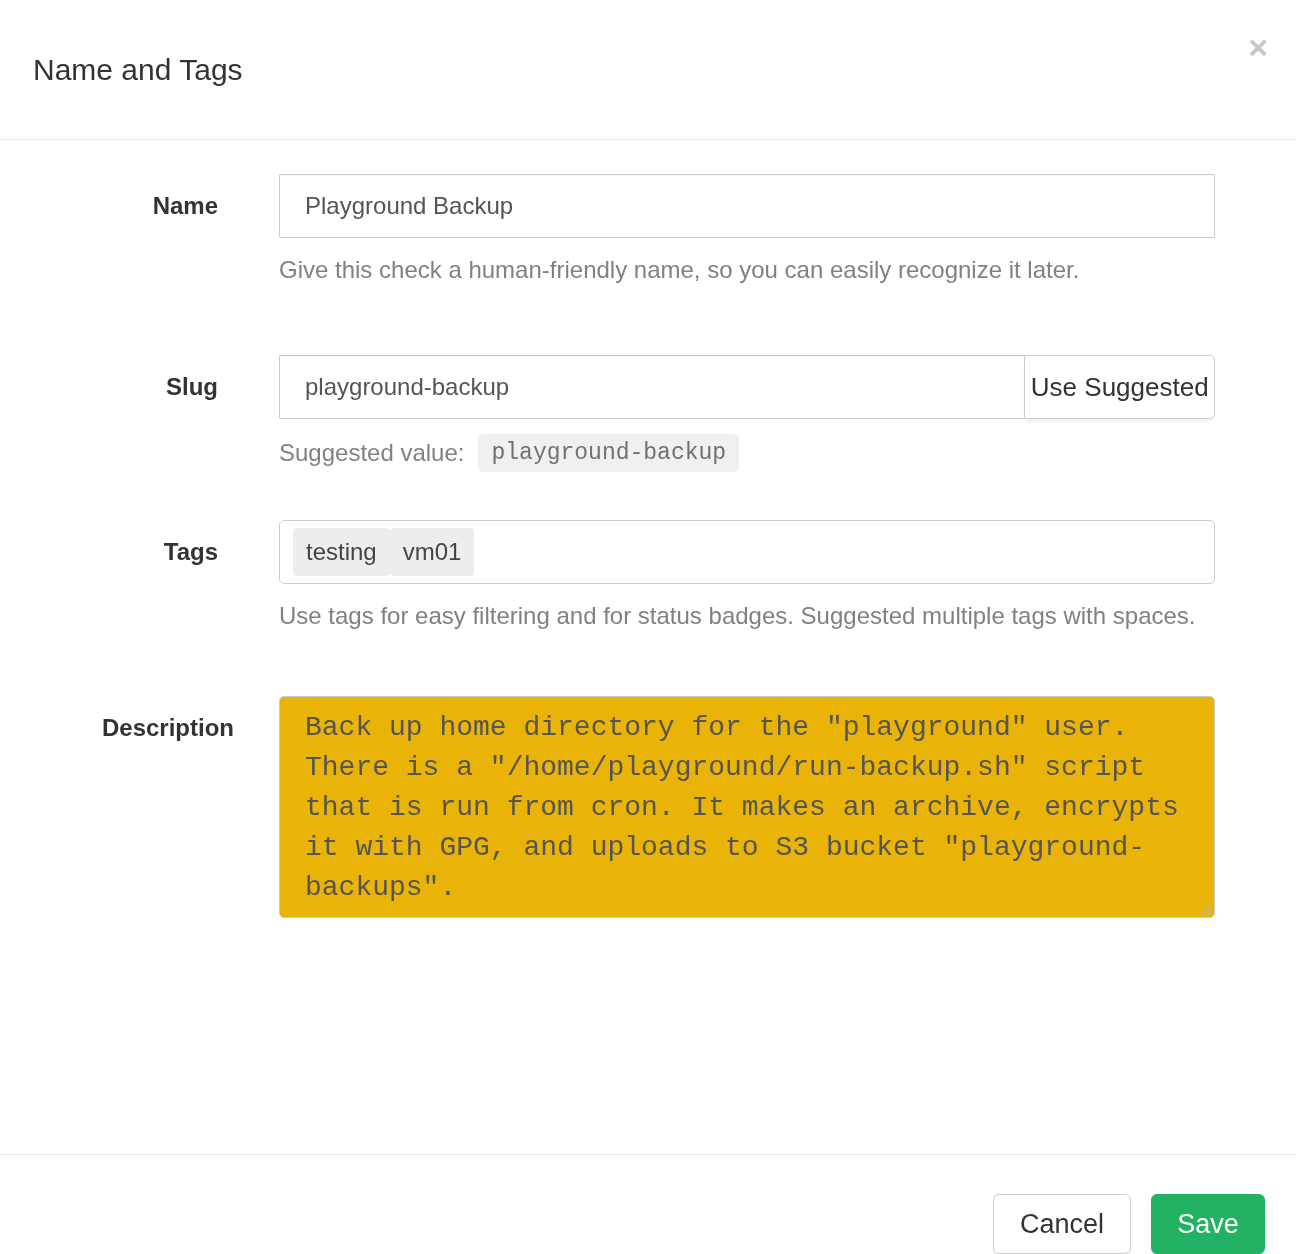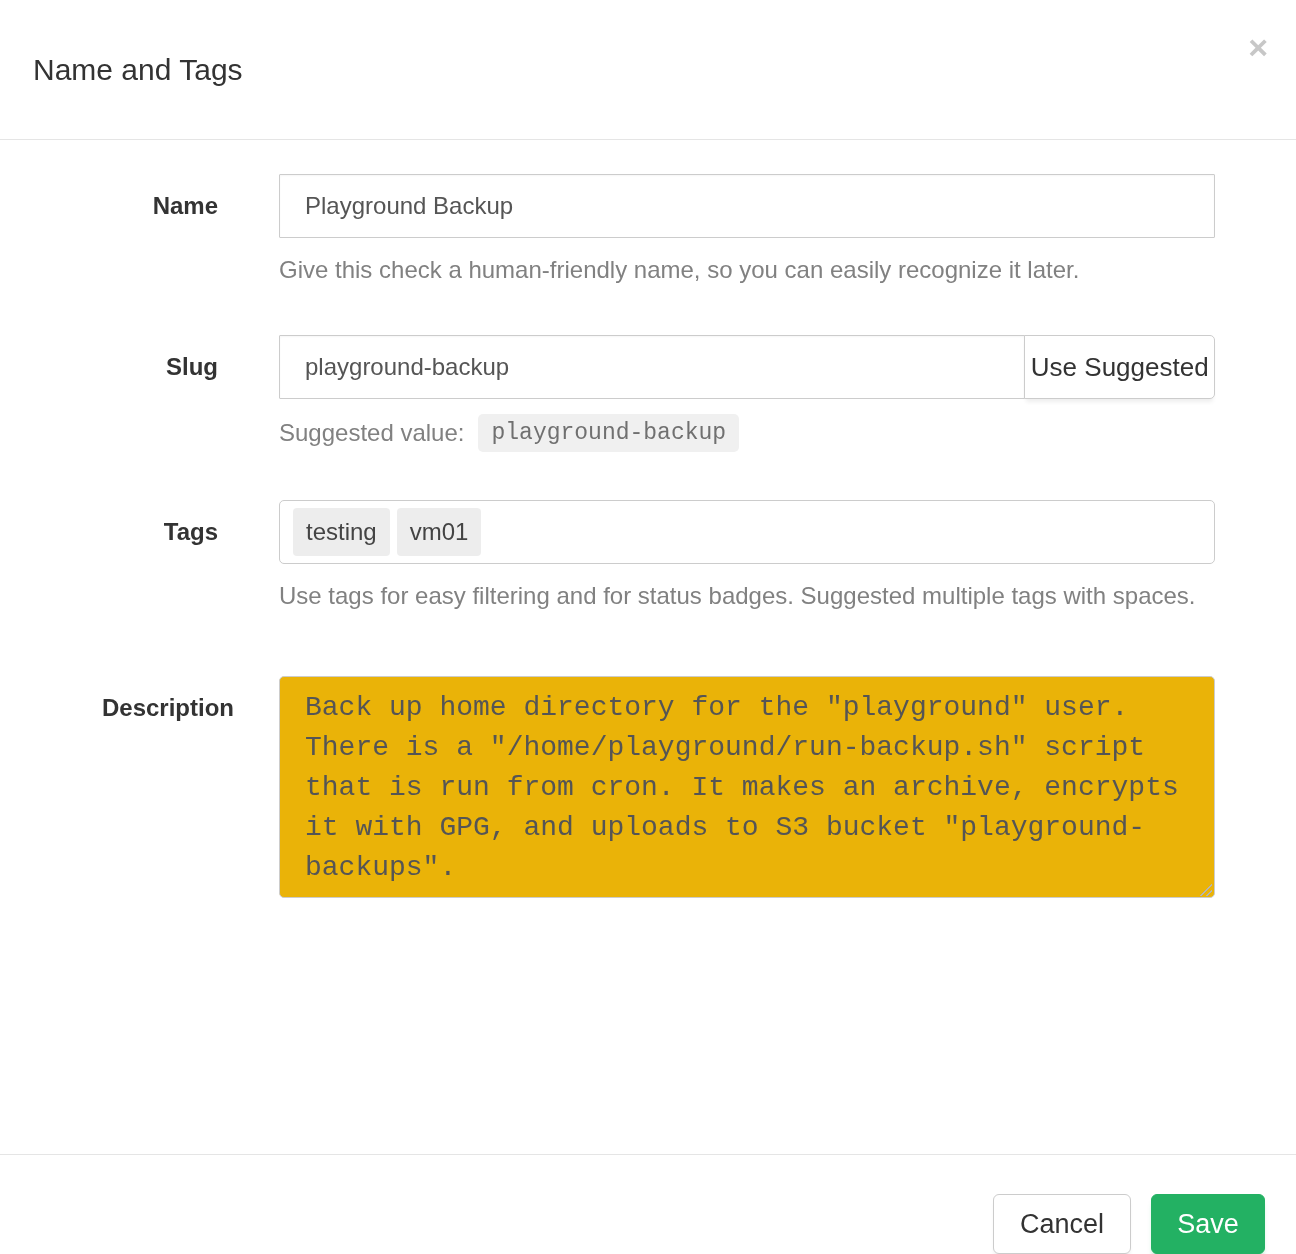--- a/index.html
+++ b/index.html
@@ -39,21 +39,21 @@
   }
 
   
   .modal-body { padding: 34px 0 78px 0; }
 
   .form-row {
     display: grid;
     grid-template-columns: 246px 936px;
     column-gap: 33px;
   }
-  .row-name { margin-bottom: 45px; }
+  .row-name { margin-bottom: 65px; }
   .row-slug { margin-bottom: 47px; }
   .row-tags { margin-bottom: 60px; }
 
   .control-label {
     font-size: 24px;
     font-weight: 700;
     color: #333333;
     text-align: right;
     padding-top: 18px;
     padding-right: 28px;
@@ -118,21 +118,20 @@
   }
 
   
   .tags-box {
     width: 100%;
     height: 64px;
     border: 1px solid #cccccc;
     border-radius: 5px;
     display: flex;
     align-items: center;
-    gap: 7px;
     padding: 0 13px;
     background: #ffffff;
     cursor: text;
   }
   .tag-chip {
     background: #ededed;
     border-radius: 4px;
     font-size: 24px;
     color: #444444;
     padding: 9px 13px;

